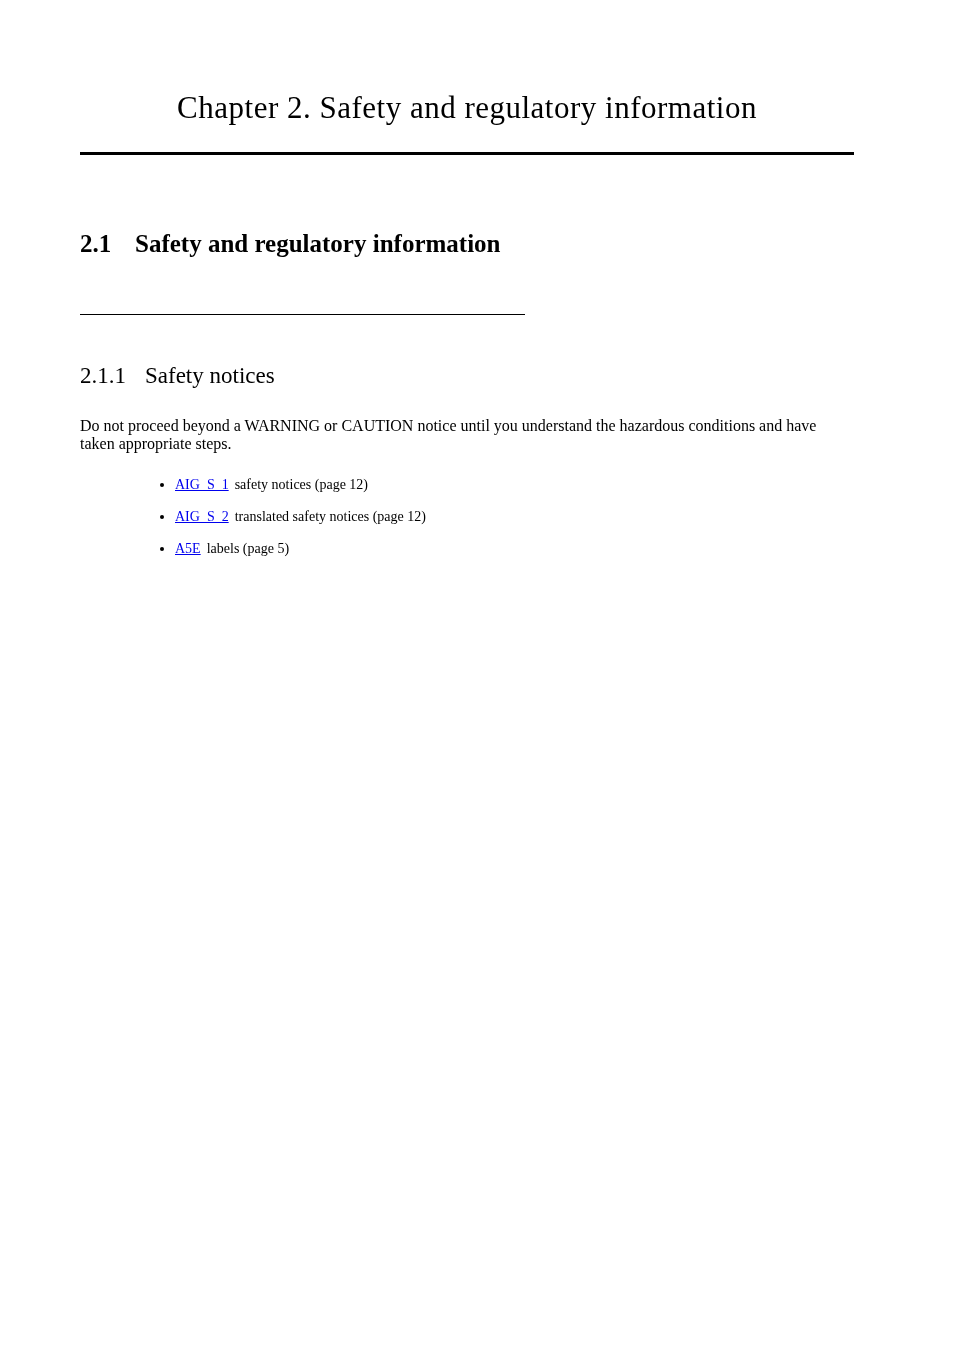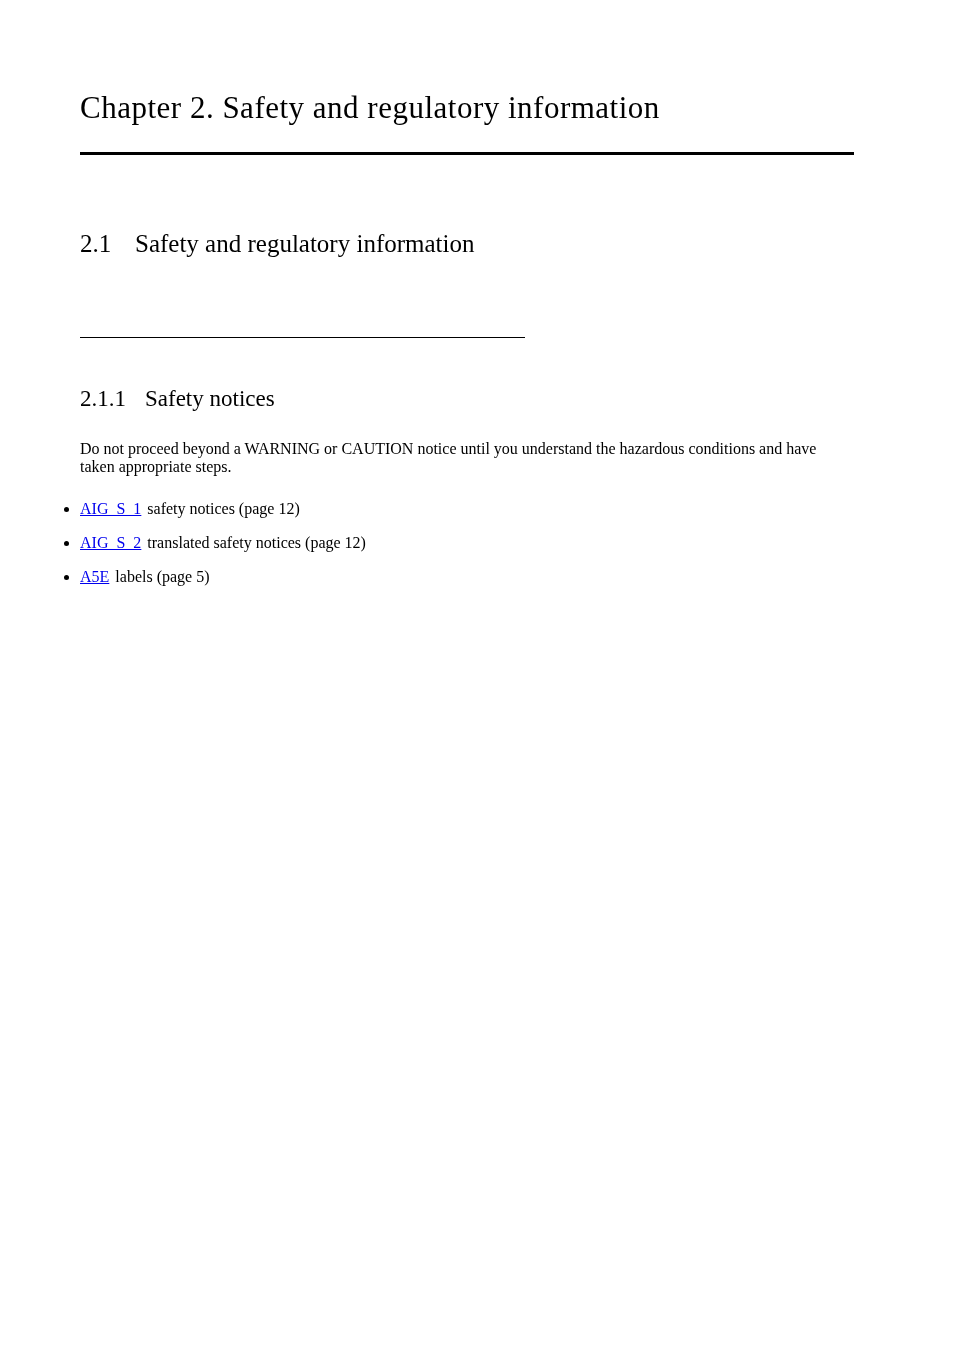--- a/index.html
+++ b/index.html
@@ -13,51 +13,53 @@
       background: #ffffff;
       padding: 90px 100px 90px 80px;
       font-family: "Times New Roman", Times, serif;
       color: #000;
     }
     .page-title {
       font-size: 31px;
       font-weight: normal;
       margin-bottom: 26px;
       letter-spacing: 0.5px;
+      text-align: center;
     }
     .title-rule {
       border: none;
       border-top: 3px solid #000;
       margin-bottom: 75px;
     }
     .section-heading-1 {
       font-size: 25px;
-      font-weight: normal;
-      margin-bottom: 79px;
+      font-weight: bold;
+      margin-bottom: 56px;
     }
     .section-num-1 {
       display: inline-block;
       width: 55px;
     }
     .section-heading-2 {
       font-size: 23px;
       font-weight: normal;
       margin-bottom: 28px;
     }
     .section-num-2 {
       display: inline-block;
       width: 65px;
     }
     .body-text {
       font-size: 16px;
       margin-bottom: 24px;
     }
     .ref-list {
       list-style-type: disc;
-      font-size: 16px;
+      margin-left: 95px;
+      font-size: 14px;
       font-family: Liberation Serif, serif;
     }
     .ref-list li {
       margin-bottom: 16px;
     }
     .ref-link {
       color: #0000ee;
       text-decoration: underline;
     }
     .ref-text {

